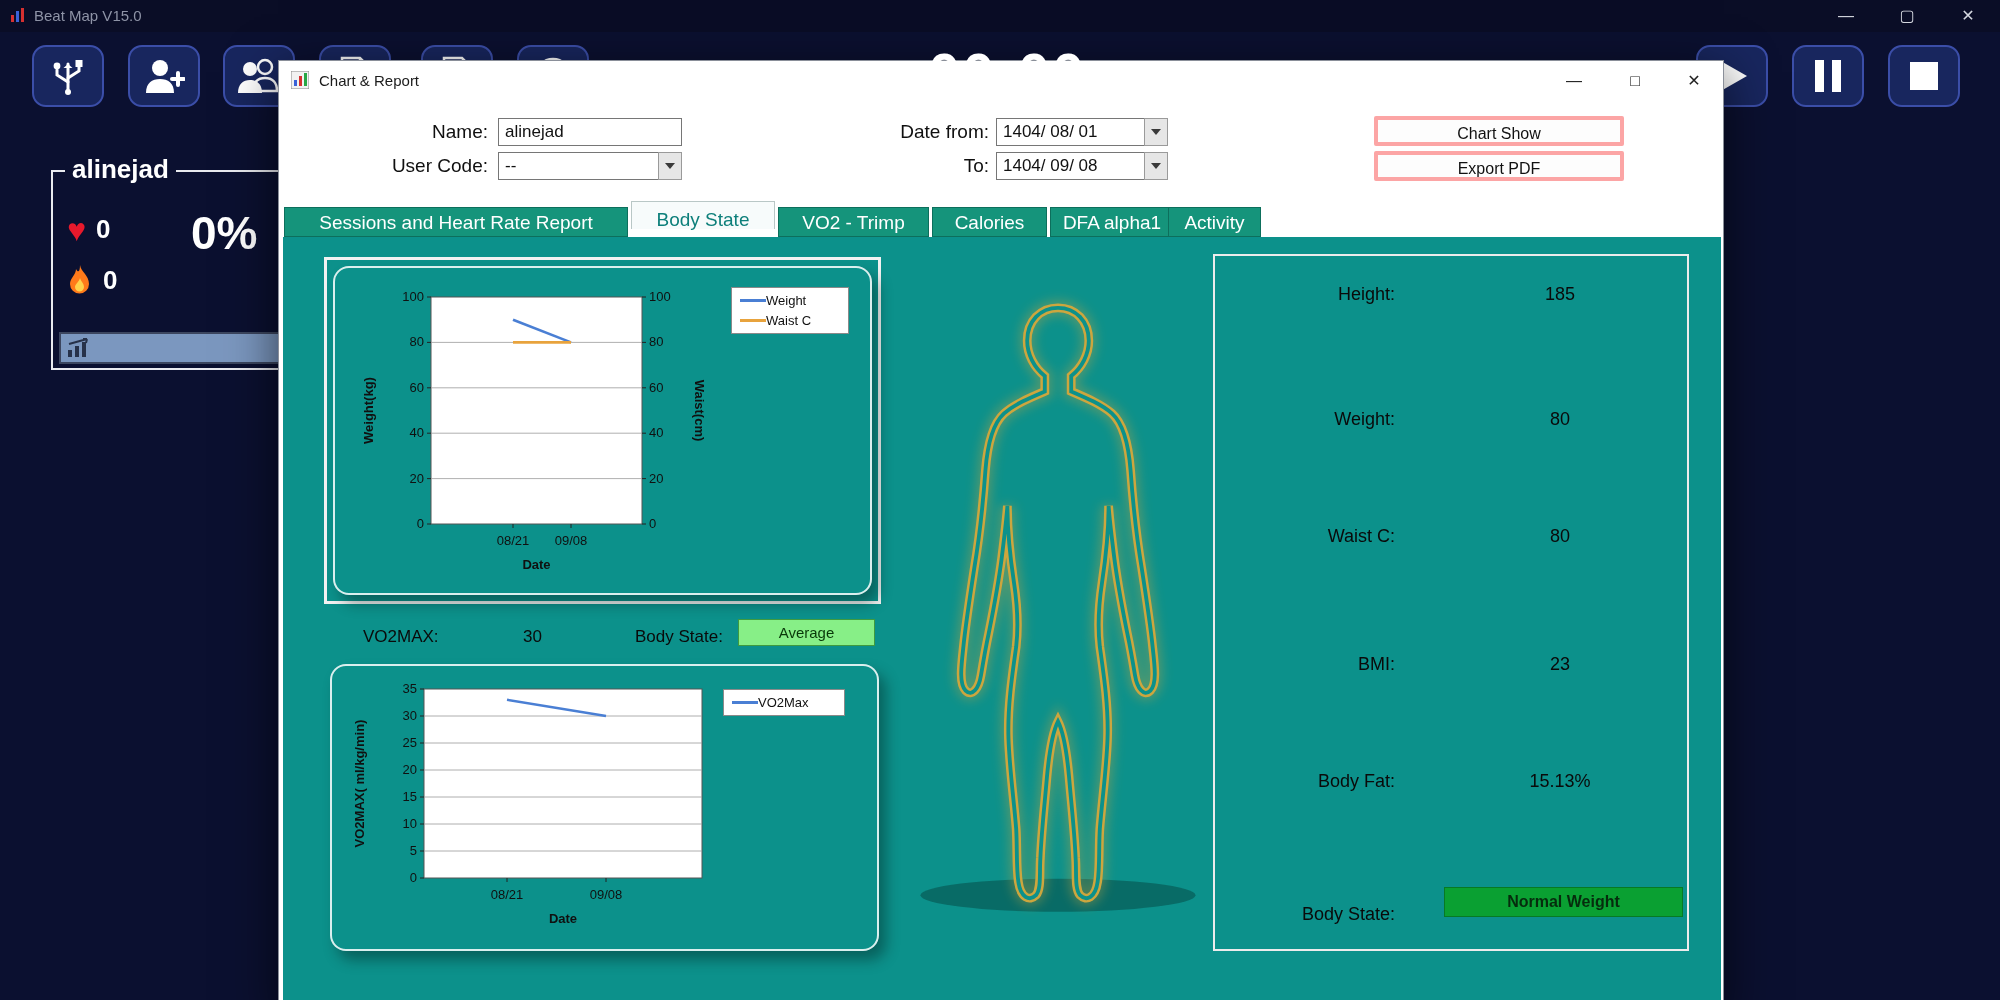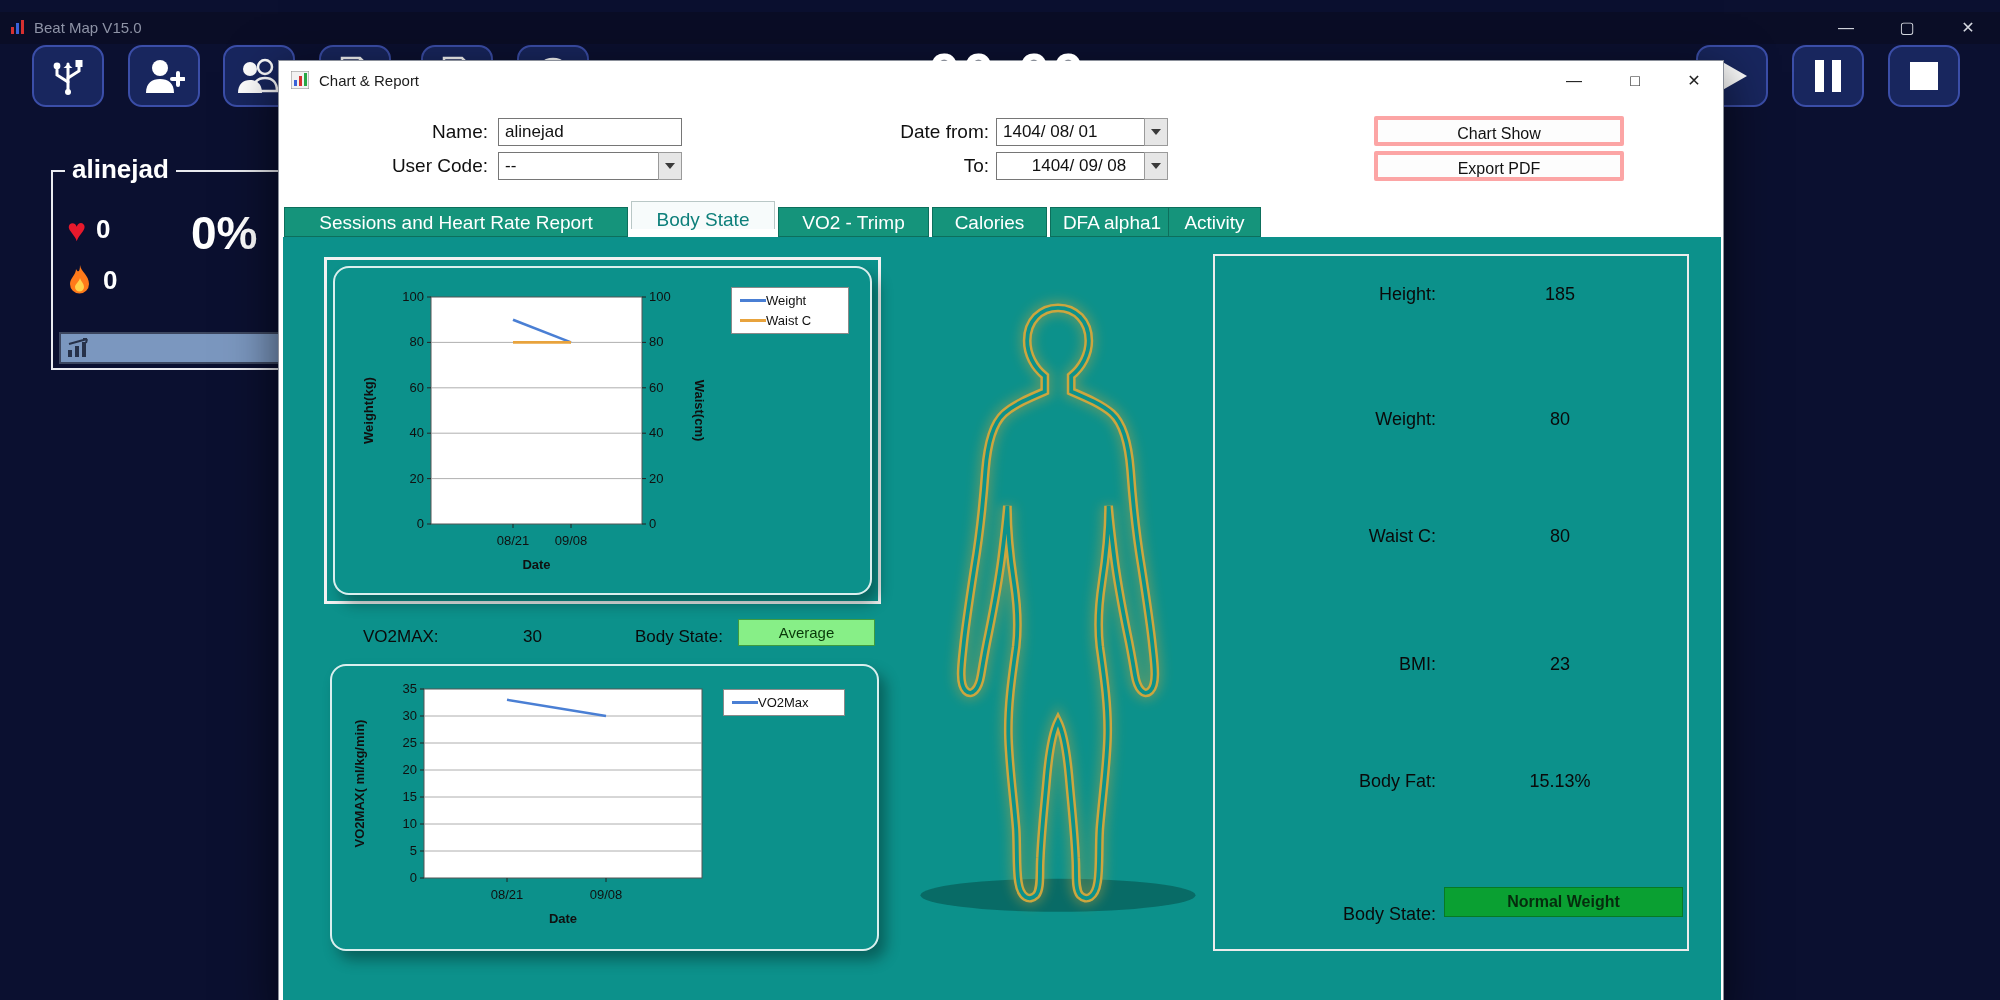--- a/index.html
+++ b/index.html
@@ -1,20 +1,20 @@
 <!DOCTYPE html>
 <html><head>
 <meta charset="utf-8">
 <style>
   * { margin:0; padding:0; box-sizing:border-box; }
   body { font-family:"Liberation Sans", sans-serif; background:#222; }
   .screen { position:relative; width:2000px; height:1000px; background:#0b1030; overflow:hidden; }
 
   
-  .titlebar { position:absolute; left:0; top:12px; width:100%; height:32px; background:#0a0d26; }
+  .titlebar { position:absolute; left:0; top:0; width:100%; height:32px; background:#0a0d26; }
   .titlebar .app-title { position:absolute; left:34px; top:7px; font-size:15px; color:#8e93a6; }
   .titlebar .app-ic { position:absolute; left:10px; top:7px; }
   .wctl { position:absolute; top:2px; width:46px; height:28px; text-align:center; line-height:28px;
           color:#d4d7df; font-size:16px; cursor:default; }
 
   
   .tbtn { position:absolute; top:45px; width:72px; height:62px; border-radius:14px;
           background:#18265e; border:2px solid #3b4ea8; display:flex; align-items:center; justify-content:center; }
   .timer { position:absolute; left:928px; top:40px; z-index:30; color:#ffffff; font-size:58px; font-weight:bold; letter-spacing:2px; }
 
@@ -73,21 +73,21 @@
   .lgrow { display:flex; align-items:center; }
   .lgline { display:inline-block; width:26px; height:3px; }
   .lgtext { font-size:13px; color:#111; }
 
   .vo2label { position:absolute; font-size:17px; color:#0a0a0a; }
   .badge-avg { position:absolute; left:455px; top:382px; width:137px; height:27px; background:#87ef87;
                border:1px solid #3f9a3f; color:#093909; font-size:15px; text-align:center; line-height:25px; }
 
   .infopanel { position:absolute; left:930px; top:17px; width:476px; height:697px; border:2px solid #ececec; }
   .info-row { position:absolute; left:0; width:100%; height:26px; }
-  .info-lbl { position:absolute; left:0; width:180px; text-align:right; font-size:18px; color:#0a0a0a;margin-left:41px; }
+  .info-lbl { position:absolute; left:0; width:180px; text-align:right; font-size:18px; color:#0a0a0a; }
   .info-val { position:absolute; left:250px; width:190px; text-align:center; font-size:18px; color:#0a0a0a; }
   .badge-normal { position:absolute; left:229px; top:631px; width:239px; height:30px; background:#0aa032;
                   border:1px solid #077a24; color:#062c0d; font-size:16px; font-weight:bold; text-align:center; line-height:28px; }
 
   .figure-wrap { position:absolute; left:610px; top:8px; width:330px; height:724px; }
 </style>
 </head>
 <body>
 
 <div class="screen">
@@ -232,21 +232,21 @@
         <span class="caret"></span>
       </div>
     <div class="dbtn" style="top:55px;">Chart Show</div>
 
     <div class="flabel" style="left:69px; top:94px; width:140px;">User Code:</div>
     <input class="finput" style="left: 219px; top: 91px; width: 184px;" readonly="" value="--">
     <div class="combo-arrow row2" style="left:379px;">
         <span class="caret"></span>
       </div>
     <div class="flabel" style="left:630px; top:94px; width:80px;">To:</div>
-    <input class="finput" style="left: 717px; top: 91px; width: 160px; text-align: center;" readonly="" value="1404/ 09/ 08">
+    <input class="finput" style="left: 717px; top: 91px; width: 160px;" readonly="" value="1404/ 09/ 08">
     <div class="combo-arrow row2" style="left:865px;">
         <span class="caret"></span>
       </div>
     <div class="dbtn" style="top:90px;">Export PDF</div>
 
     <div class="tabstrip">
       <div class="tab" style="left:5px; width:344px;">Sessions and Heart Rate Report</div>
       <div class="tab active" style="left:352px; width:144px;">Body State</div>
       <div class="tab" style="left:499px; width:151px;">VO2 - Trimp</div>
       <div class="tab" style="left:653px; width:115px;">Calories</div>

